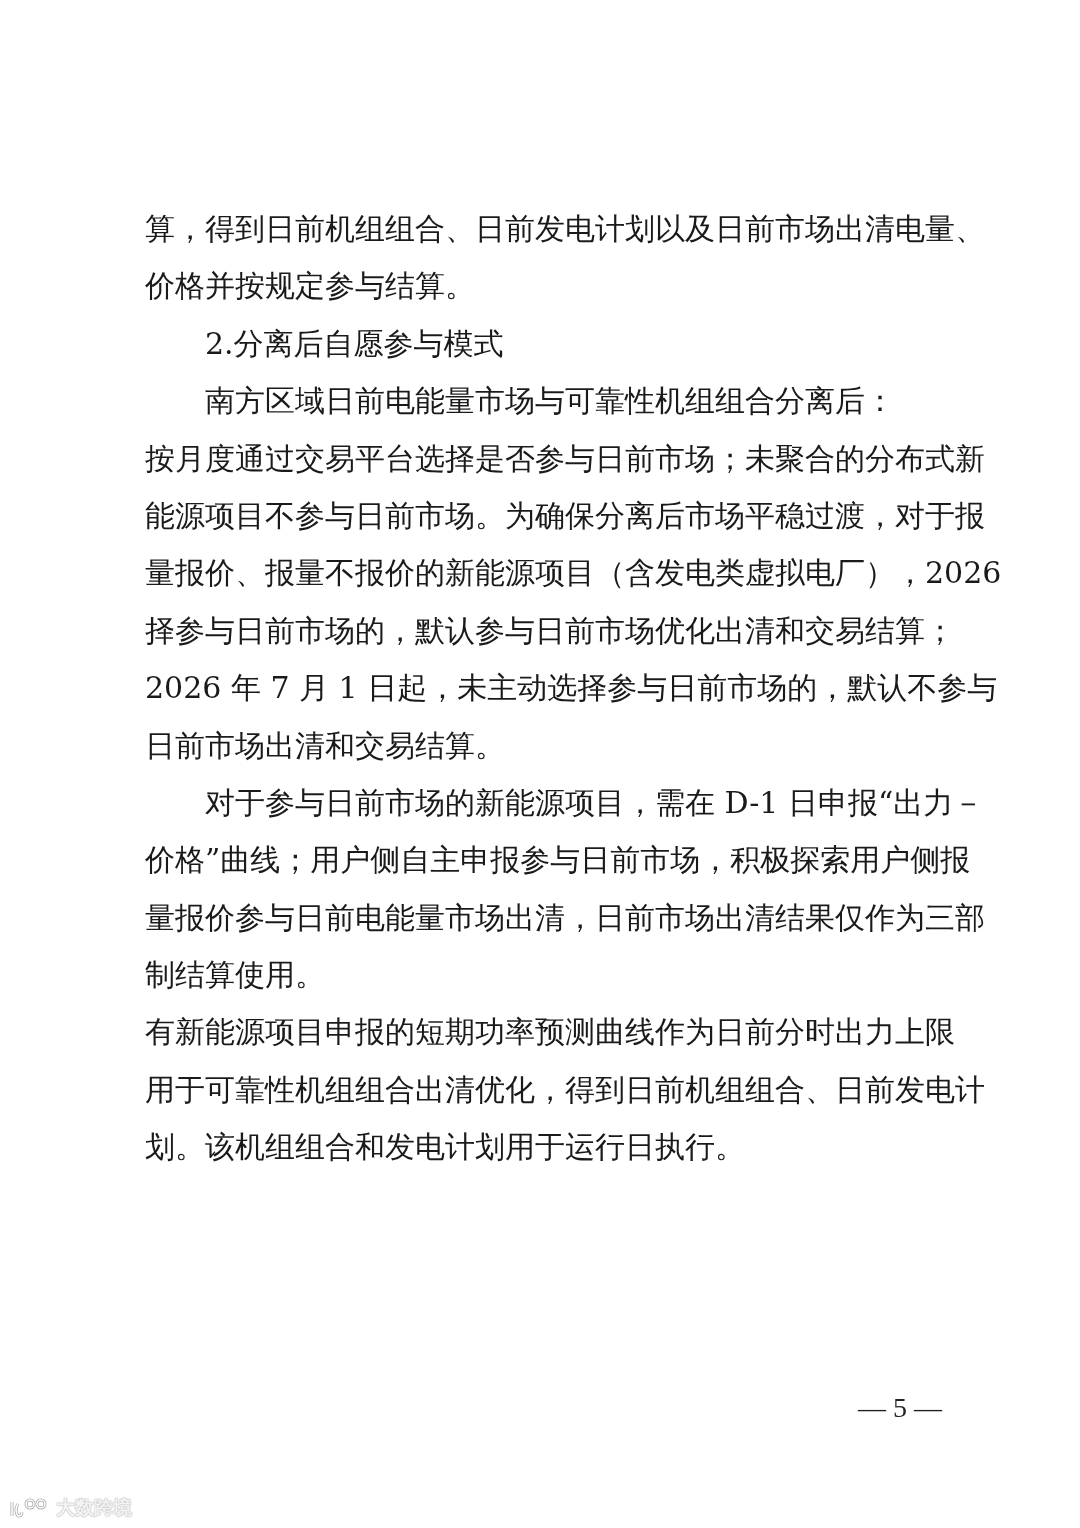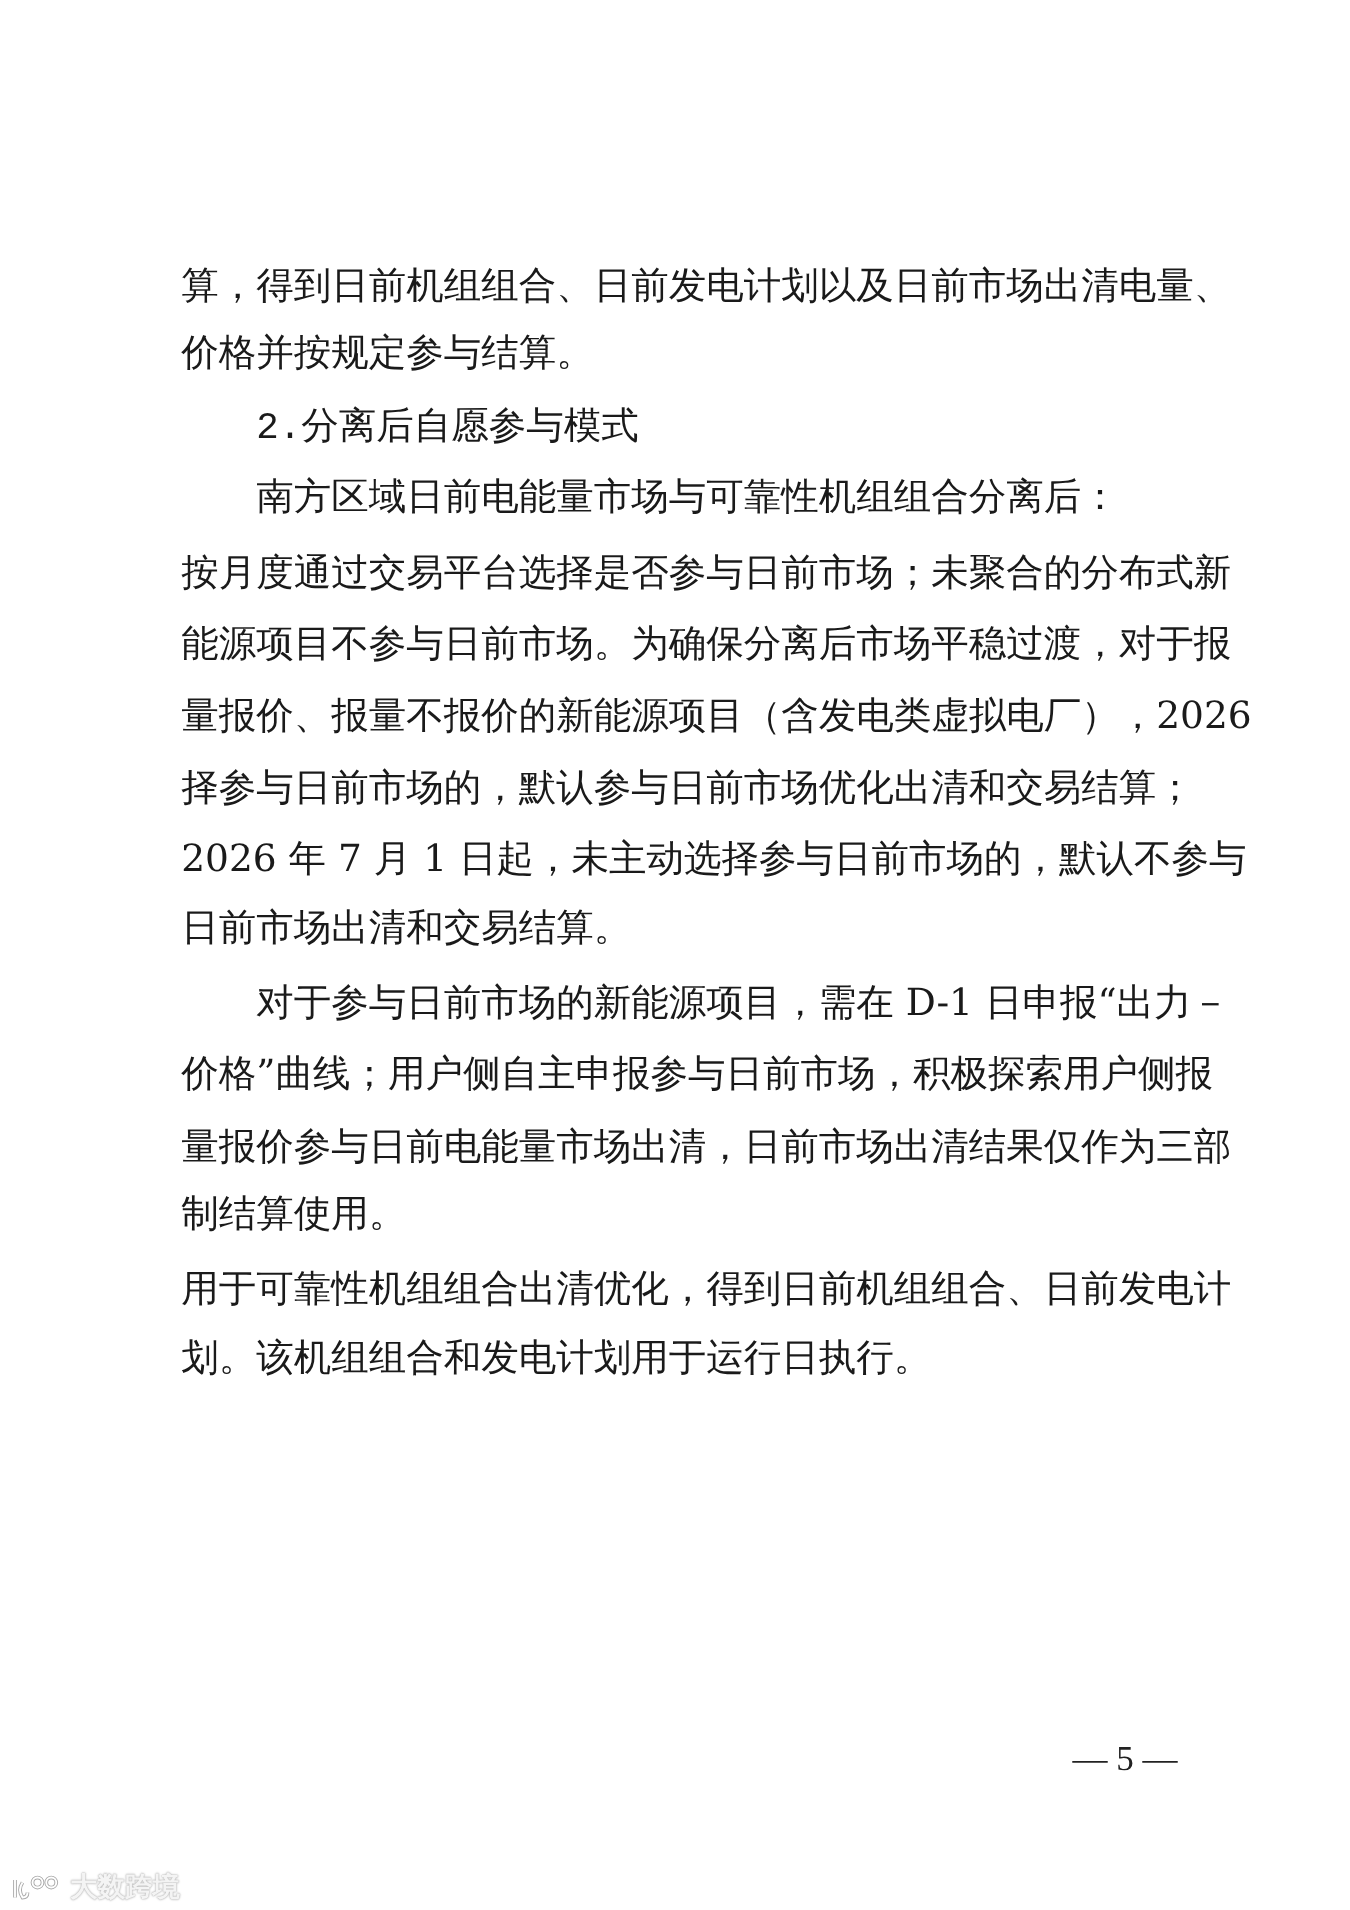--- a/index.html
+++ b/index.html
@@ -20,37 +20,37 @@
   }
   .line {
     height: 57.4px;
     line-height: 57.4px;
     font-size: 30px;
     white-space: nowrap;
     text-align: justify;
     text-align-last: justify;
     letter-spacing: 0px;
   }
-  .line.last { text-align-last: left; font-family: Liberation Mono, monospace; }
+  .line.last { text-align-last: left; }
   .line.indent { padding-left: 60px; }
   .page-number {
     position: absolute;
     left: 858px;
     top: 1392px;
     font-size: 28px;
     font-family: "Liberation Serif", serif;
     color: #222;
     white-space: pre;
   }
   .watermark {
     position: absolute;
     left: 8px;
     top: 1495px;
     font-family: "DejaVu Sans", sans-serif;
-    font-size: 22px;
+    font-size: 19px;
     font-weight: bold;
     color: #f4f4f4;
     text-shadow: 0 0 2px #bbbbbb, 0 0 1px #999999;
     display: flex;
     align-items: center;
     gap: 6px;
   }
   .wm-logo { display: inline-block; width: 42px; height: 24px; }
 </style>
 </head>
@@ -64,20 +64,21 @@
   <div class="line">按月度通过交易平台选择是否参与日前市场；未聚合的分布式新</div>
   <div class="line">能源项目不参与日前市场。为确保分离后市场平稳过渡，对于报</div>
   <div class="line">量报价、报量不报价的新能源项目（含发电类虚拟电厂），2026</div>
   <div class="line">择参与日前市场的，默认参与日前市场优化出清和交易结算；</div>
   <div class="line">2026 年 7 月 1 日起，未主动选择参与日前市场的，默认不参与</div>
   <div class="line last">日前市场出清和交易结算。</div>
   <div class="line indent">对于参与日前市场的新能源项目，需在 D-1 日申报“出力－</div>
   <div class="line">价格”曲线；用户侧自主申报参与日前市场，积极探索用户侧报</div>
   <div class="line">量报价参与日前电能量市场出清，日前市场出清结果仅作为三部</div>
   <div class="line last">制结算使用。</div>
+  <div class="line">有新能源项目申报的短期功率预测曲线作为日前分时出力上限</div>
   <div class="line">用于可靠性机组组合出清优化，得到日前机组组合、日前发电计</div>
   <div class="line last">划。该机组组合和发电计划用于运行日执行。</div>
 </div>
 
 <div class="page-number">— 5 —</div>
 
 <div class="watermark">
   <svg class="wm-logo" viewBox="0 0 42 24">
     <g fill="none" stroke="#aaaaaa" stroke-width="3">
       <path d="M4 6 L4 20"></path>

